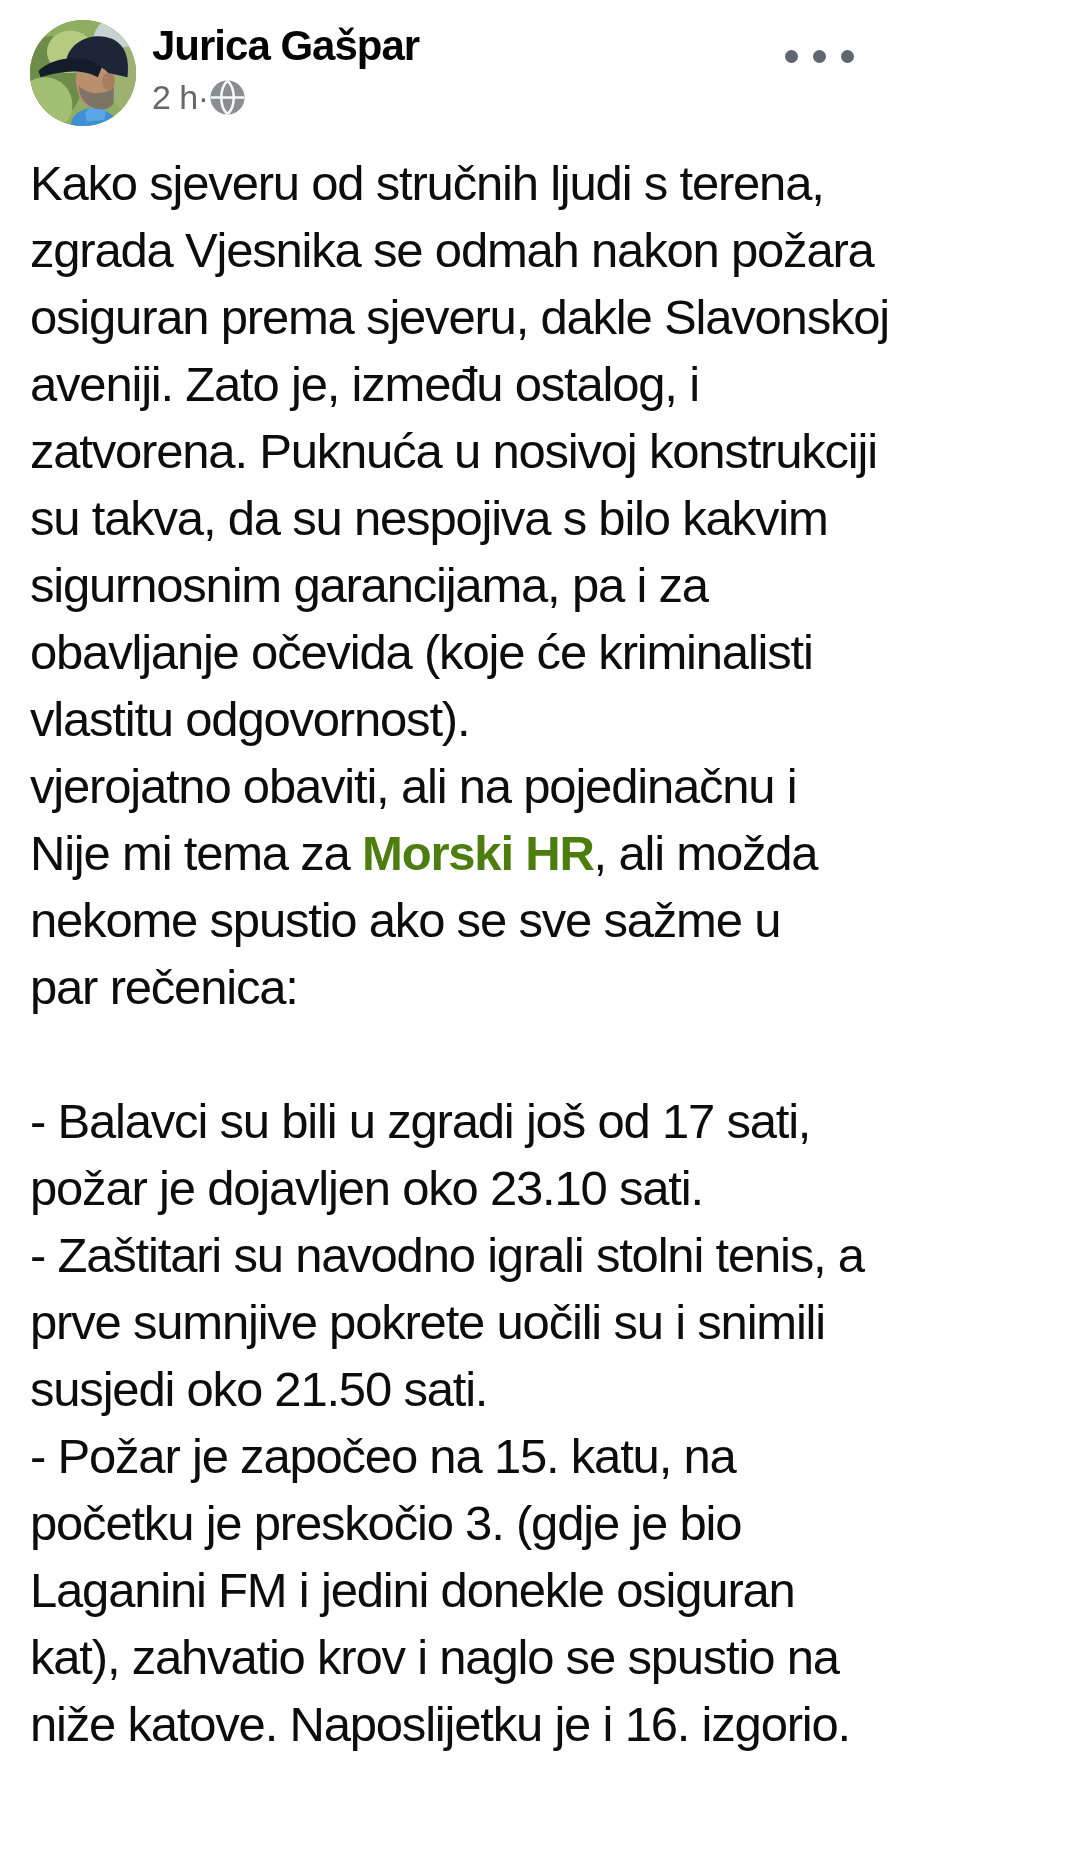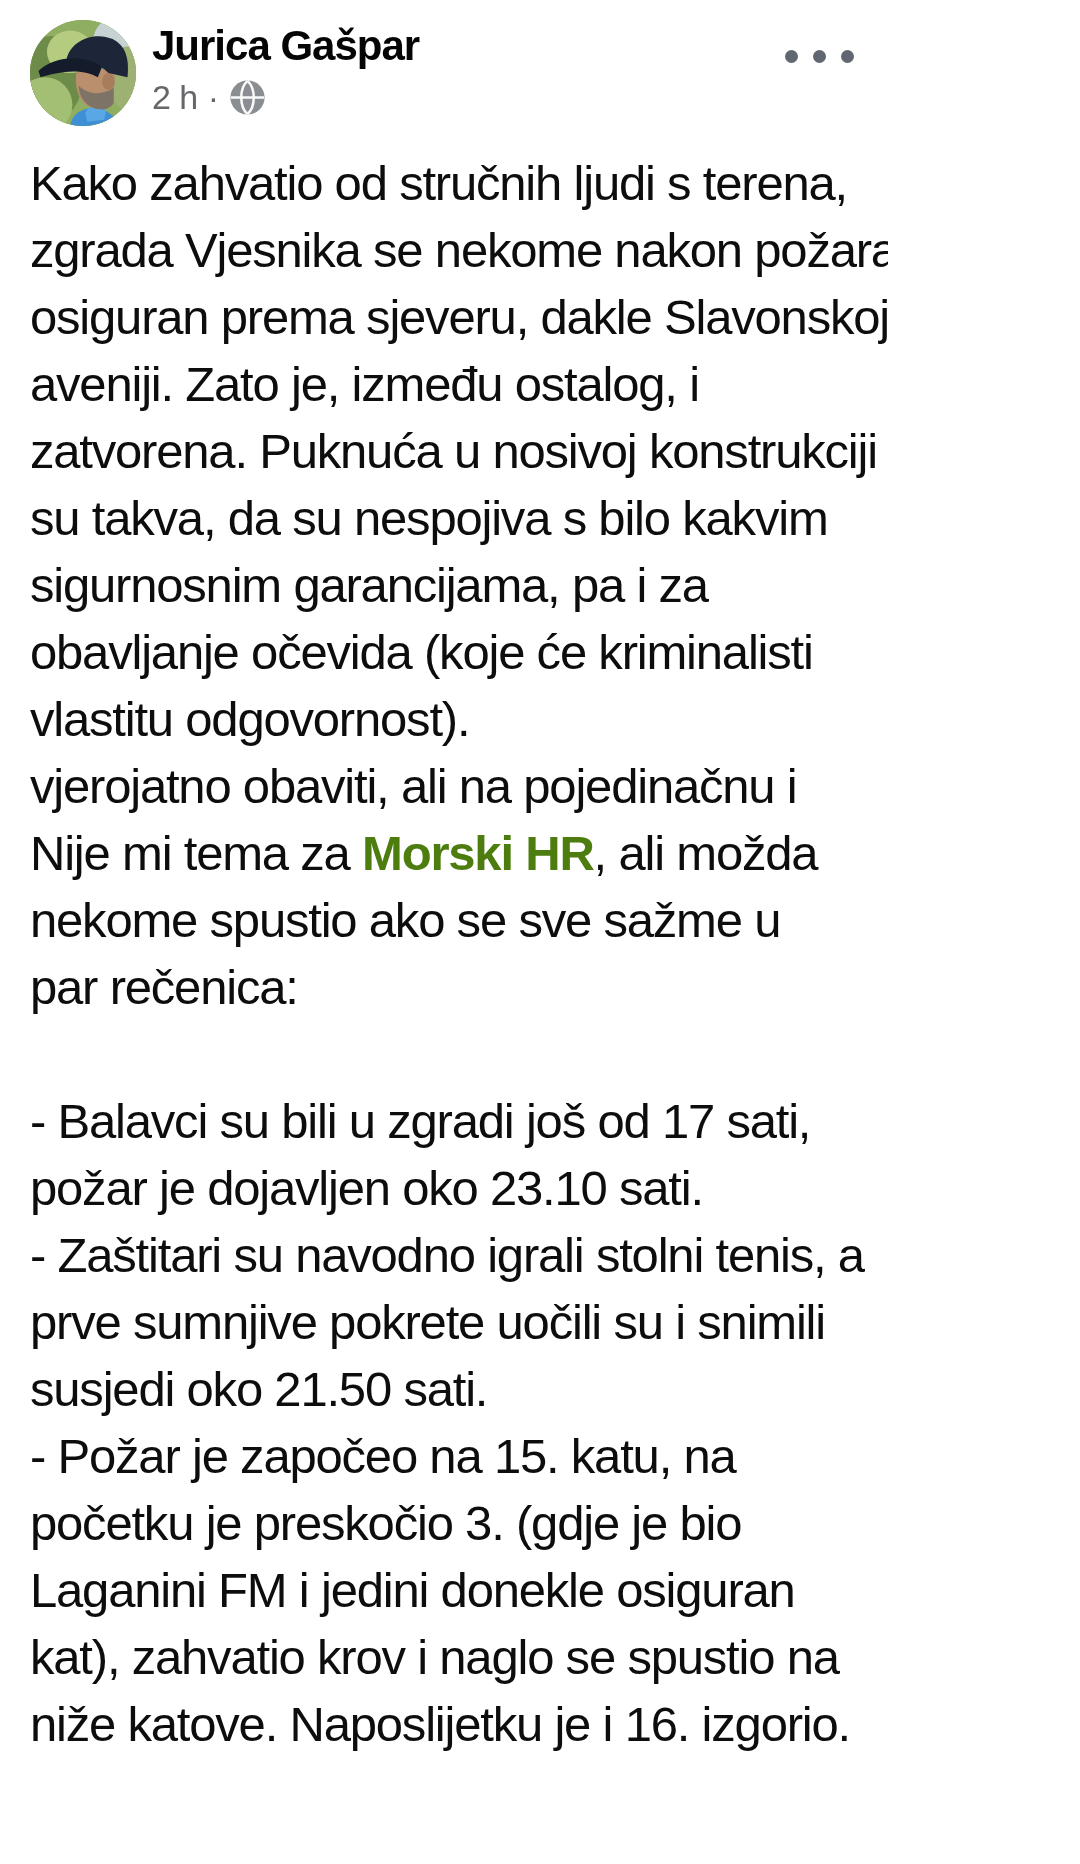--- a/index.html
+++ b/index.html
@@ -31,21 +31,21 @@
   .author {
     font-size: 42px;
     font-weight: 700;
     letter-spacing: -1px;
     color: #050505;
     line-height: 1.15;
   }
   .meta {
     display: flex;
     align-items: center;
-    gap: 10px;
+    gap: 0;
     margin-top: 8px;
     font-size: 34px;
     letter-spacing: -0.5px;
     color: #65676b;
   }
   .globe { width: 37px; height: 37px; display: block; }
   .more-btn {
     margin-left: auto;
     margin-top: 24px;
     display: flex;
@@ -129,22 +129,22 @@
 
     <div class="more-btn">
       <i></i>
       <i></i>
       <i></i>
     </div>
 
   </div>
 
   <div class="post-text">
-      <div class="line"><span>Kako zahvatio od stručnih ljudi s terena,</span></div>
-      <div class="line"><span>zgrada Vjesnika se nekome nakon požara</span></div>
+      <div class="line"><span>Kako sjeveru od stručnih ljudi s terena,</span></div>
+      <div class="line"><span>zgrada Vjesnika se odmah nakon požara</span></div>
       <div class="line"><span>osiguran prema sjeveru, dakle Slavonskoj</span></div>
       <div class="line"><span>aveniji. Zato je, između ostalog, i</span></div>
       <div class="line"><span>zatvorena. Puknuća u nosivoj konstrukciji</span></div>
       <div class="line"><span>su takva, da su nespojiva s bilo kakvim</span></div>
       <div class="line"><span>sigurnosnim garancijama, pa i za</span></div>
       <div class="line"><span>obavljanje očevida (koje će kriminalisti</span></div>
       <div class="line"><span>vlastitu odgovornost).</span></div>
       <div class="line"><span>vjerojatno obaviti, ali na pojedinačnu i</span></div>
       <div class="line"><span>Nije mi tema za </span><span class="link">Morski HR</span><span>, ali možda</span></div>
       <div class="line"><span>nekome spustio ako se sve sažme u</span></div>

